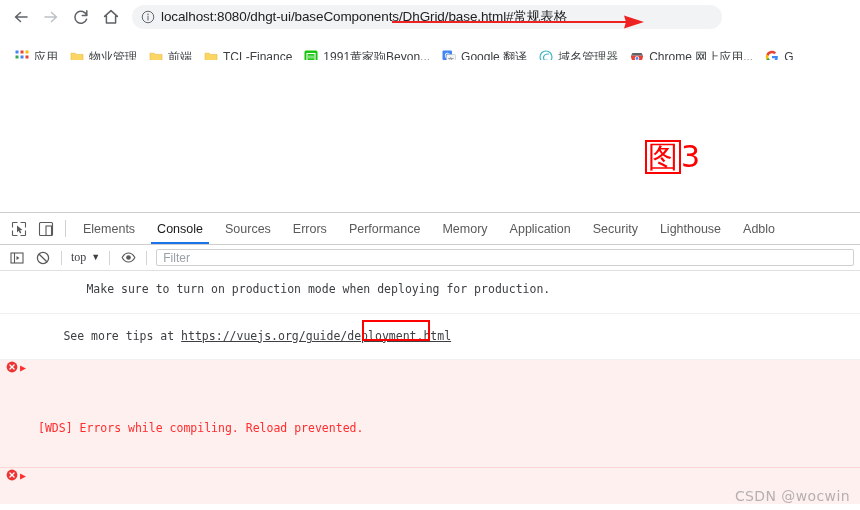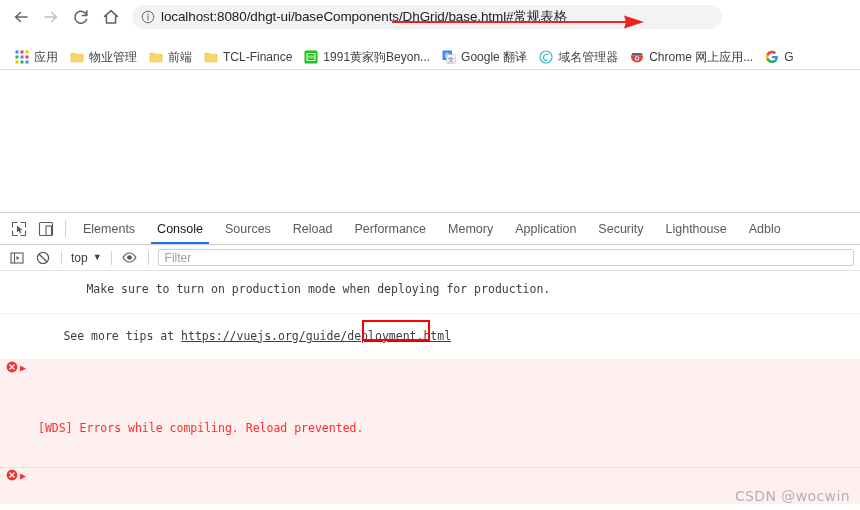--- a/index.html
+++ b/index.html
@@ -168,21 +168,21 @@
   .fb-btn {
     width: 26px; height: 24px;
     display: flex; align-items: center; justify-content: center;
     color: #5a5a5a; flex: 0 0 auto;
   }
   .fb-btn.first { margin-left: 4px; }
   .fb-sep { width:1px; height:14px; background:#d4d4d4; margin:0 5px; flex:0 0 auto; }
   .fb-ctx {
     display: flex; align-items: center;
     font-size: 12px; color: #3c4043;
-    padding: 0 4px; white-space: nowrap; flex:0 0 auto;
+    padding: 0 4px; white-space: nowrap; flex:0 0 auto;font-family:Liberation Serif, serif;
   }
   .fb-ctx .caret { margin-left: 5px; font-size: 9px; line-height:1; }
   .fb-filter {
     flex: 1 1 auto;
     height: 17px;
     margin: 0 6px 0 4px;
     border: 1px solid #d0d0d0;
     border-radius: 2px;
     background: #ffffff;
     display: flex; align-items: center;
@@ -378,20 +378,25 @@
       <svg class="bm-icon" viewBox="0 0 14 14">
         <path d="M12.8 7.1 c0 -0.4 0 -0.8 -0.1 -1.1 H7 v2.2 h3.3 c-0.15 0.9 -0.6 1.6 -1.3 2.1 v1.5 h2.1 c1.2 -1.1 1.7 -2.7 1.7 -4.7 Z" fill="#4285f4"></path>
         <path d="M7 13 c1.8 0 3.3 -0.6 4.1 -1.6 l-2.1 -1.5 c-0.6 0.4 -1.3 0.6 -2 0.6 -1.6 0 -3 -1 -3.4 -2.5 H1.4 v1.6 C2.3 11.5 4.5 13 7 13 Z" fill="#34a853"></path>
         <path d="M3.6 8 c-0.1 -0.4 -0.2 -0.7 -0.2 -1.1 s0.1 -0.7 0.2 -1.1 V4.2 H1.4 C1 5 0.8 6 0.8 6.9 s0.2 2 0.6 2.7 Z" fill="#fbbc05"></path>
         <path d="M7 3.3 c0.9 0 1.7 0.3 2.3 0.9 l1.8 -1.8 C10 1.4 8.6 0.8 7 0.8 4.5 0.8 2.3 2.3 1.4 4.2 l2.2 1.6 C4 4.3 5.4 3.3 7 3.3 Z" fill="#ea4335"></path>
       </svg>
       <span class="bm-label">G</span>
     </div>
   </div>
 
+  <div class="page-viewport">
+    <div class="fig-label">
+      <span class="boxed">图</span><span>3</span>
+    </div>
+  </div>
 
   <div class="devtools">
 
     <div class="dt-tabbar">
       <div class="dt-tool-btn first" title="Inspect">
         <svg width="16" height="16" viewBox="0 0 16 16">
           <path d="M1.5 1.5 h5 M1.5 1.5 v5 M14.5 1.5 h-5 M14.5 1.5 v5 M1.5 14.5 h5 M1.5 14.5 v-5 M14.5 14.5 h-5 M14.5 14.5 v-5" fill="none" stroke="currentColor" stroke-width="1.1"></path>
           <path d="M6 4.5 L6 11.5 L7.8 9.8 L9 12.4 L10.3 11.8 L9.1 9.3 L11.5 9.1 Z" fill="currentColor"></path>
         </svg>
       </div>
@@ -399,21 +404,21 @@
         <svg width="16" height="16" viewBox="0 0 16 16">
           <rect x="1.5" y="1.5" width="13" height="13" rx="1" fill="none" stroke="currentColor" stroke-width="1.1"></rect>
           <rect x="8" y="5" width="5.5" height="9.5" fill="none" stroke="currentColor" stroke-width="1.1"></rect>
         </svg>
       </div>
       <div class="dt-sep"></div>
 
       <div class="dt-tab">Elements</div>
       <div class="dt-tab active">Console</div>
       <div class="dt-tab">Sources</div>
-      <div class="dt-tab">Reload</div>
+      <div class="dt-tab">Errors</div>
       <div class="dt-tab">Performance</div>
       <div class="dt-tab">Memory</div>
       <div class="dt-tab">Application</div>
       <div class="dt-tab">Security</div>
       <div class="dt-tab">Lighthouse</div>
       <div class="dt-tab">Adblo</div>
     </div>
 
     <div class="dt-filterbar">
       <div class="fb-btn first">

